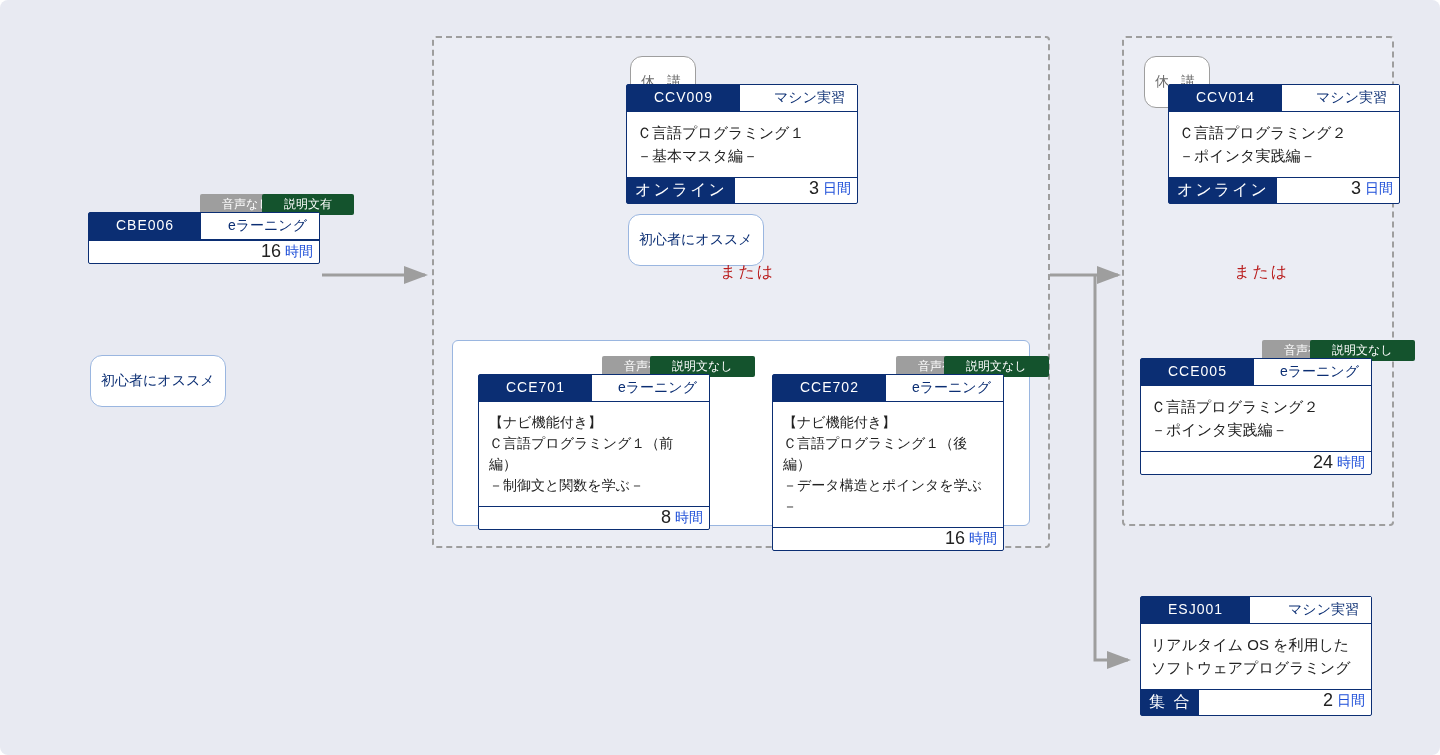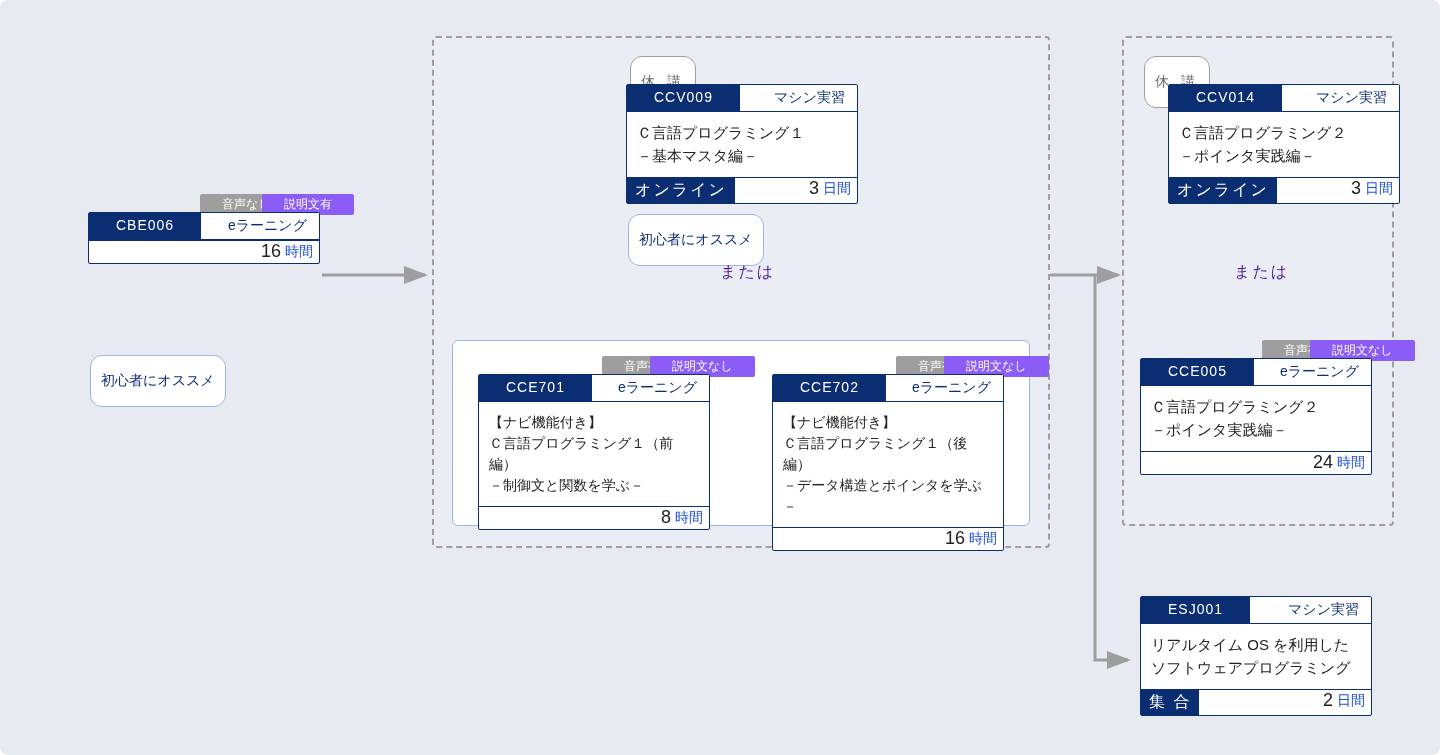--- a/index.html
+++ b/index.html
@@ -25,21 +25,21 @@
     background: rgba(255,255,255,0.15);
   }
   .subgroup {
     position: absolute;
     border: 1px solid #9ab6e0;
     border-radius: 6px;
     background: #fff;
   }
   .or-label {
     position: absolute;
-    color: #4c1d95;
+    color: #b91c1c;
     font-size: 16px;
     letter-spacing: 2px;
   }
 
   .card {
     position: absolute;
     width: 232px;
     background: #fff;
     border: 1px solid #0b2e73;
     border-radius: 2px;
@@ -118,21 +118,21 @@
     color: #0b2e73;
   }
   .pill-audio {
     background: #9e9e9e;
     color: #fff;
     border: none;
     border-radius: 2px;
     font-size: 12px;
     padding: 2px 22px;
   }
-  .pill-audio.dark { background: #8b5cf6; }
+  .pill-audio.dark { background: #14532d; }
 </style>
 </head>
 <body>
 
 <div class="canvas">
 
   <svg class="arrows" width="1440" height="755">
     <defs>
       <marker id="ah" markerWidth="10" markerHeight="10" refX="7" refY="3" orient="auto">
         <path d="M0,0 L8,3 L0,6 Z" fill="#9e9e9e"></path>

